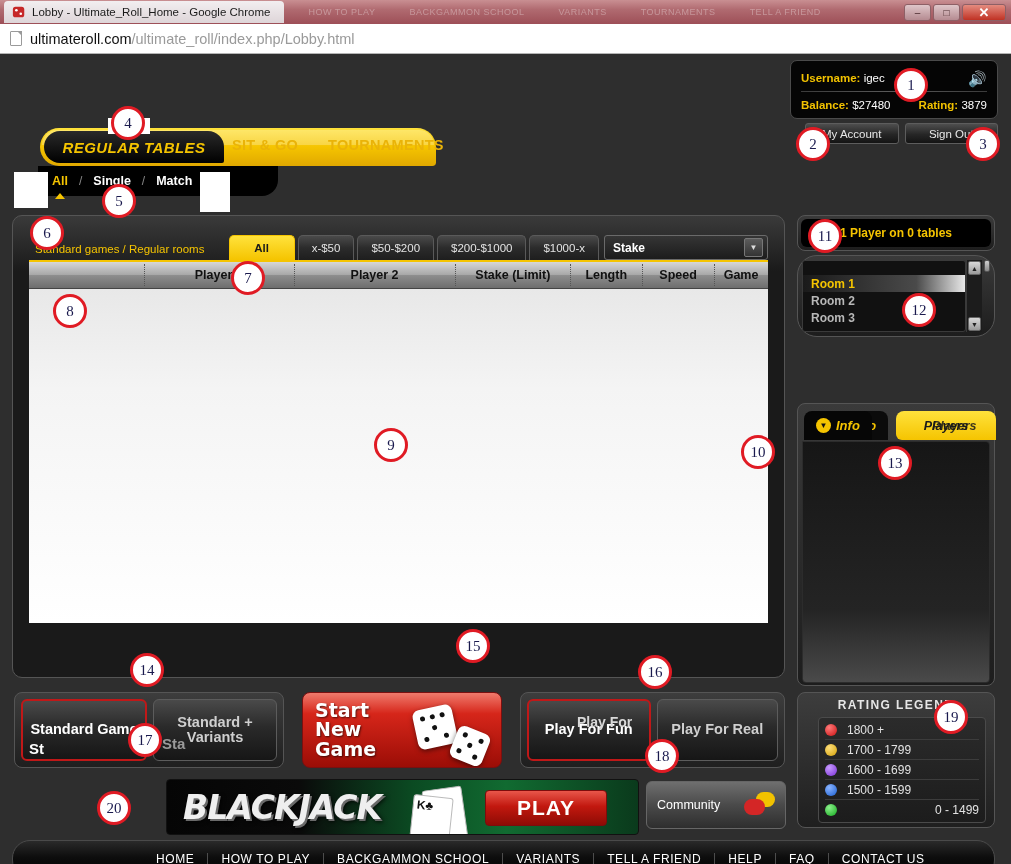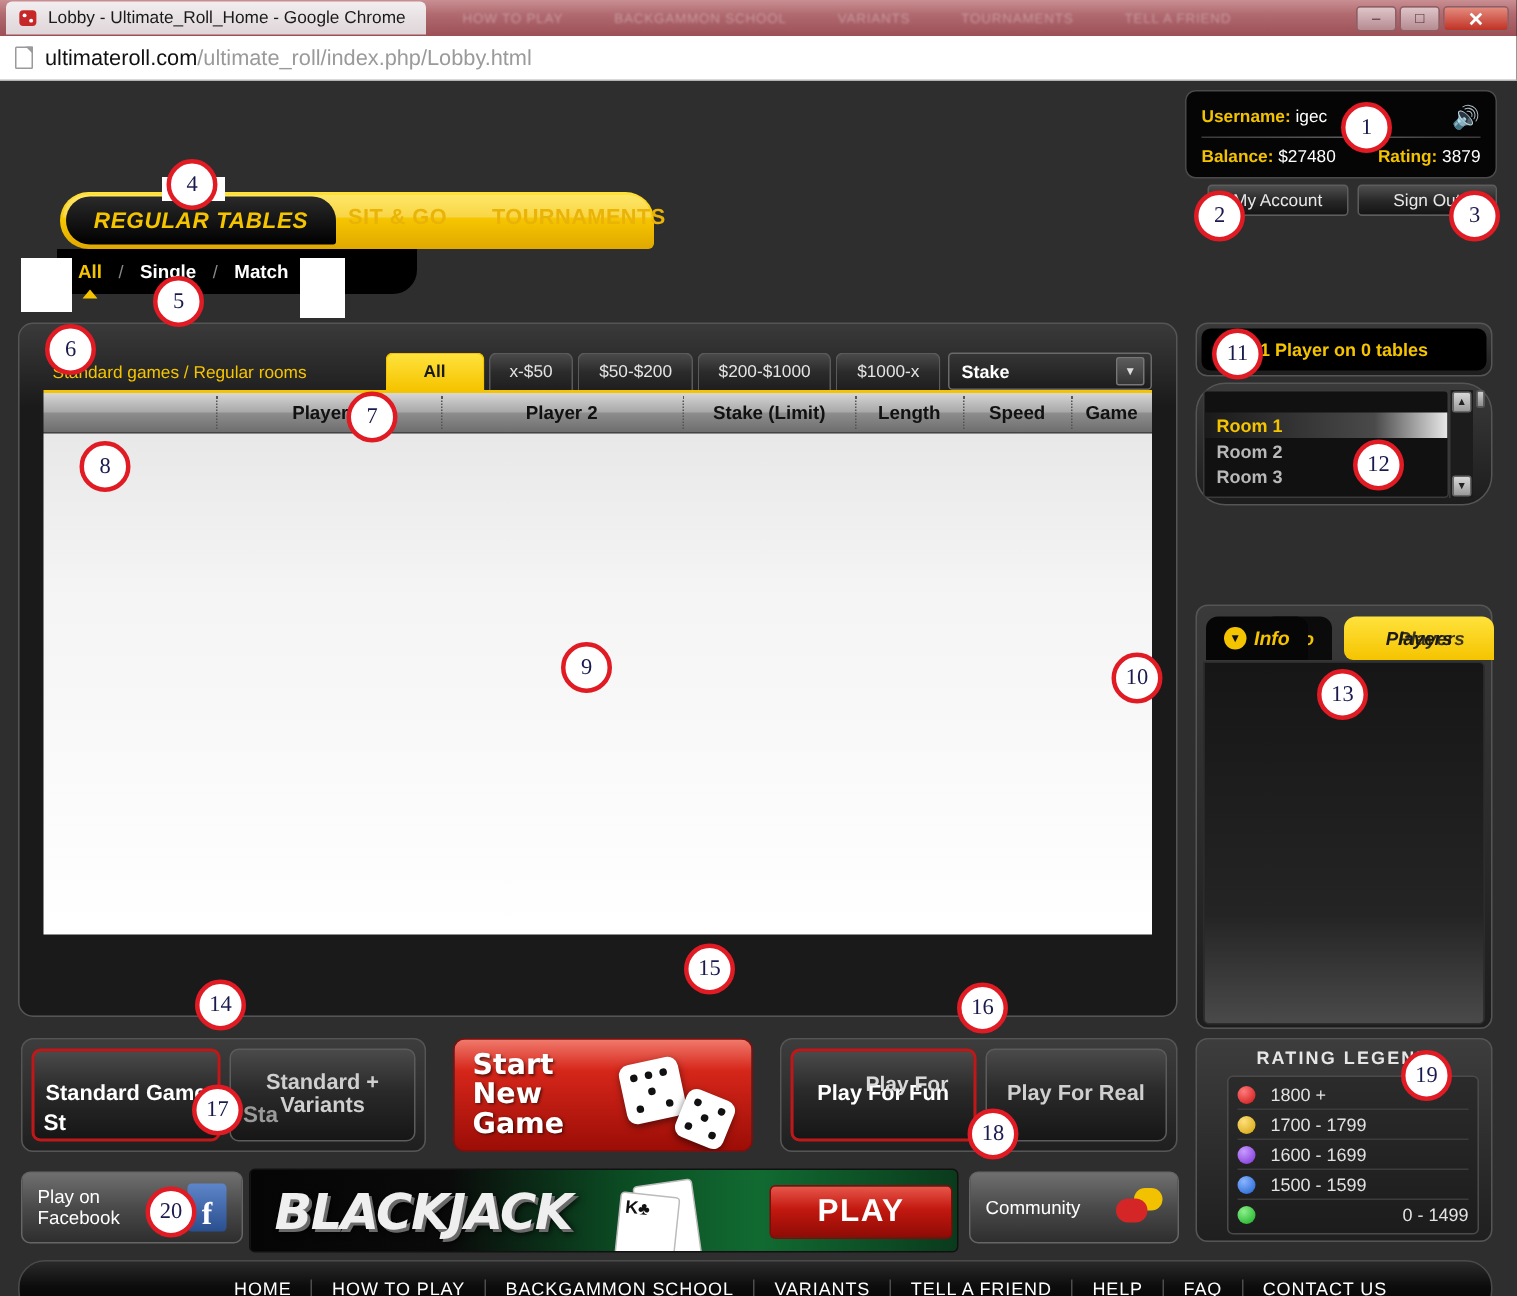--- a/index.html
+++ b/index.html
@@ -147,21 +147,21 @@
     border: 1px solid #5a5a5a; border-bottom: none;
     border-radius: 5px 5px 0 0; display: flex; align-items: center;
     justify-content: center; margin-right: 3px;
   }
   .fbtn.active {
     background: linear-gradient(180deg,#ffe23c 0%, #f5c400 100%);
     color: #1a1a1a; font-weight: bold; border-color: #f5c400;
     min-width: 66px;
   }
   .stake-sel {
-    height: 25px; width: 136px; margin-left: 2px;
+    height: 25px; width: 164px; margin-left: 2px;
     background: linear-gradient(180deg,#353535 0%, #1c1c1c 100%);
     border: 1px solid #6a6a6a; border-radius: 3px;
     display: flex; align-items: center; justify-content: space-between;
     padding: 0 4px 0 8px; color: #fff; font-size: 12px; font-weight: bold;
   }
   .sel-arrow {
     width: 19px; height: 19px; border-radius: 2px;
     background: linear-gradient(180deg,#5c5c5c,#343434);
     border: 1px solid #777; display: flex; align-items: center;
     justify-content: center; font-size: 8px; color: #ddd;
@@ -351,21 +351,21 @@
     color: #efefef; letter-spacing: -1px;
     text-shadow: 2px 2px 0 #6a6a6a, 3px 3px 4px rgba(0,0,0,.8);
     font-family: "DejaVu Sans", sans-serif;
   }
   .bj-card {
     position: absolute; width: 40px; height: 54px; background: #fff;
     border-radius: 3px; border: 1px solid #bbb; font-size: 12px;
     font-weight: bold; color: #111; padding: 2px 3px;
   }
   .bj-play {
-    position: absolute; right: 3px; top: 10px; width: 122px; height: 36px;
+    position: absolute; right: 31px; top: 10px; width: 122px; height: 36px;
     border-radius: 4px; border: 1px solid #7d0c0c;
     background: linear-gradient(180deg,#e8564a 0%, #c2180f 45%, #8e0b05 100%);
     color: #fff; font-weight: bold; font-size: 21px; letter-spacing: 1px;
     display: flex; align-items: center; justify-content: center;
   }
   .comm-btn {
     position: absolute; left: 646px; top: 726px; width: 140px; height: 48px;
     border-radius: 6px; border: 1px solid #666;
     background: linear-gradient(180deg,#6f6f6f 0%, #4a4a4a 50%, #2e2e2e 100%);
     display: flex; align-items: center; padding: 0 10px;
@@ -582,27 +582,20 @@
         <span class="dot" style="background:radial-gradient(circle at 35% 30%,#8ab4ff,#1b5fd1)"></span>
         <span>1500 - 1599</span>
       </div>
       <div class="legend-row">
         <span class="dot" style="background:radial-gradient(circle at 35% 30%,#8cf08c,#13aa1d)"></span>
         <span>0 - 1499</span>
       </div>
     </div>
   </div>
 
-  <div class="fb-btn">
-    <span>
-      <span>Play on</span><br>
-      <span>Facebook</span>
-    </span>
-    <span class="fb-sq">f</span>
-  </div>
 
   <div class="bj-banner">
     <span class="bj-text">BLACKJACK</span>
     <span class="bj-card" style="left:258px;top:8px;transform:rotate(-8deg)"><span>♣</span></span>
     <span class="bj-card" style="left:244px;top:16px;transform:rotate(6deg)"><span>K♣</span></span>
     <span class="bj-play">PLAY</span>
   </div>
 
   <div class="comm-btn">
     <span>Community</span>

